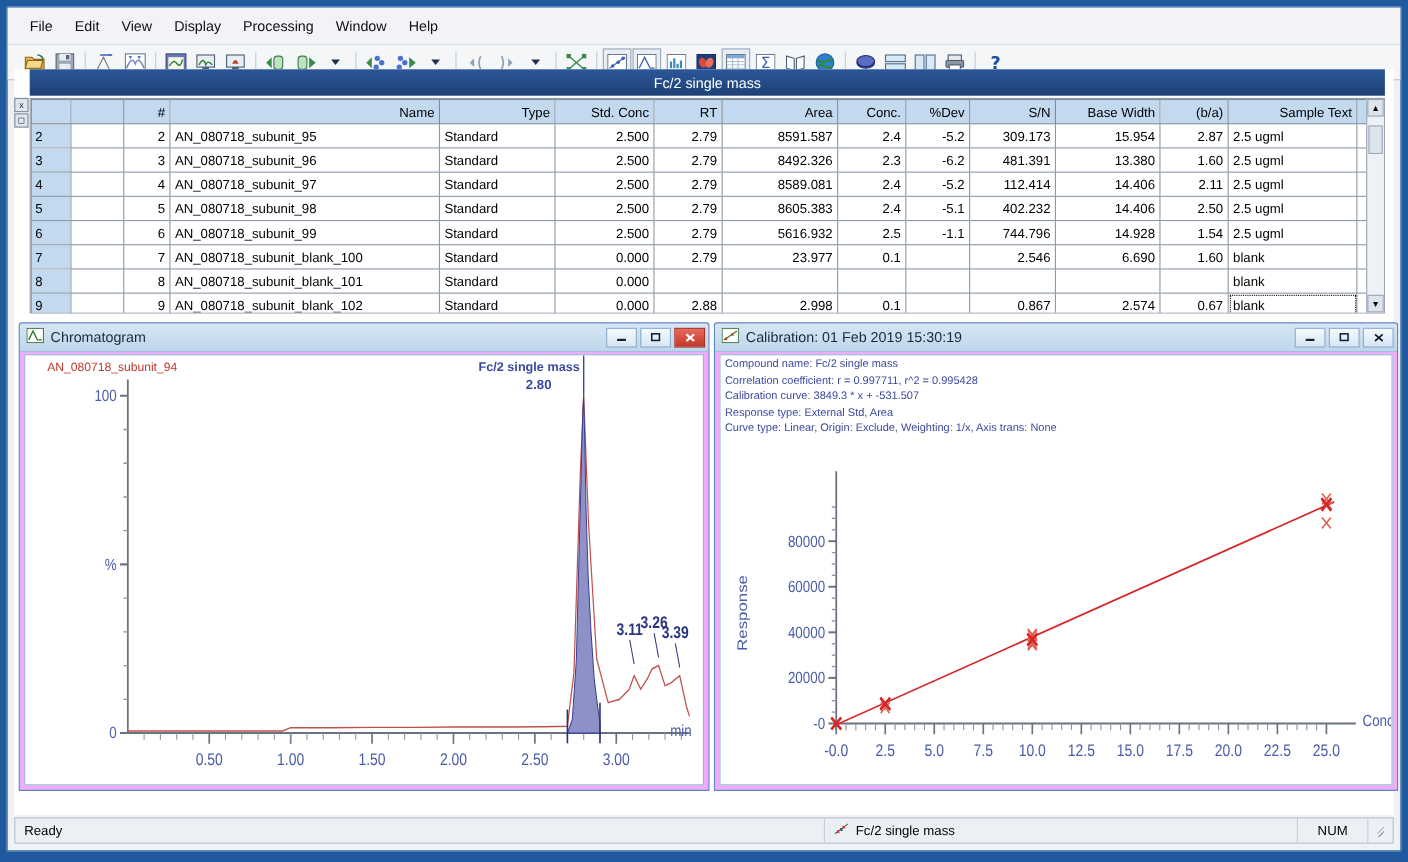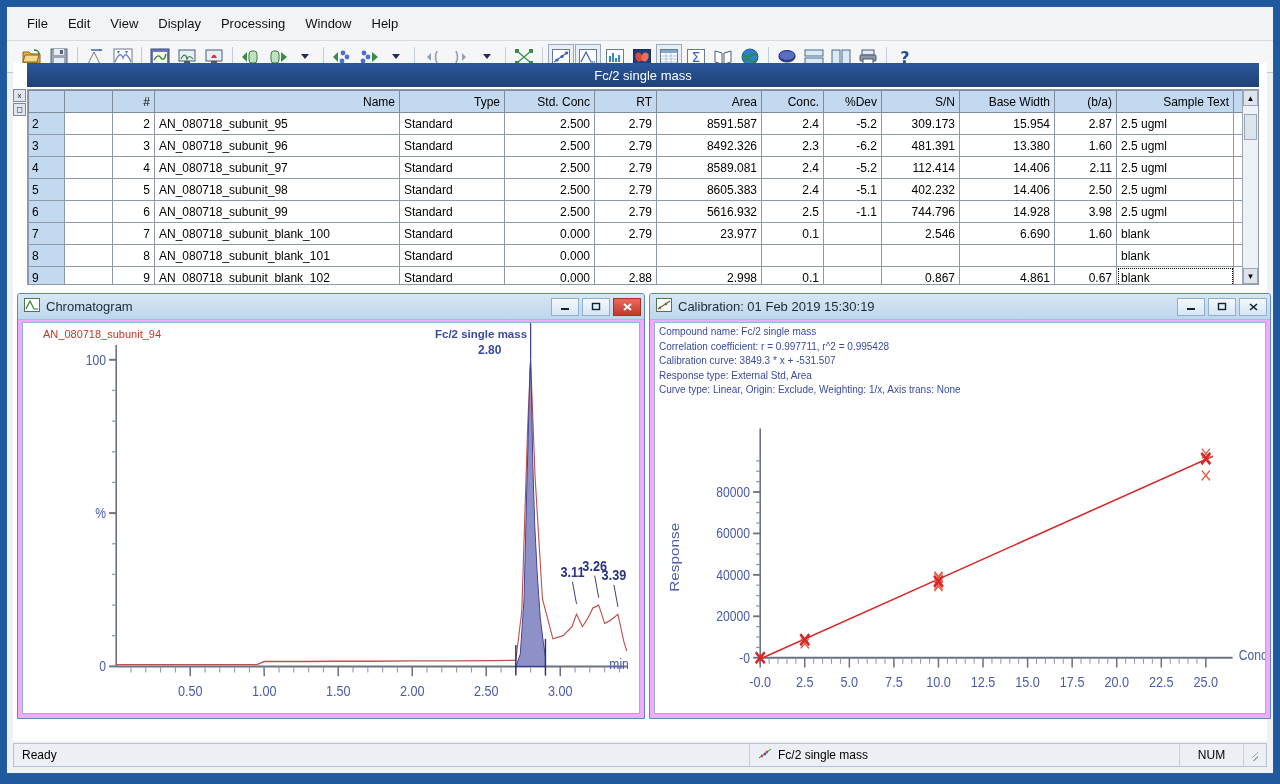--- a/index.html
+++ b/index.html
@@ -548,21 +548,21 @@
                   <td>6</td>
                   <td class="l">AN_080718_subunit_99</td>
                   <td class="l">Standard</td>
                   <td>2.500</td>
                   <td>2.79</td>
                   <td>5616.932</td>
                   <td>2.5</td>
                   <td>-1.1</td>
                   <td>744.796</td>
                   <td>14.928</td>
-                  <td>3.98</td>
+                  <td>1.54</td>
                   <td class="l">2.5 ugml</td>
                   <td>3.439</td>
                 </tr>
                 <tr>
                   <td class="rowhdr">7</td>
                   <td></td>
                   <td>7</td>
                   <td class="l">AN_080718_subunit_blank_100</td>
                   <td class="l">Standard</td>
                   <td>0.000</td>
@@ -598,21 +598,21 @@
                   <td></td>
                   <td>9</td>
                   <td class="l">AN_080718_subunit_blank_102</td>
                   <td class="l">Standard</td>
                   <td>0.000</td>
                   <td>2.88</td>
                   <td>2.998</td>
                   <td>0.1</td>
                   <td></td>
                   <td>0.867</td>
-                  <td>4.861</td>
+                  <td>2.574</td>
                   <td>0.67</td>
                   <td class="l focus">blank</td>
                   <td></td>
                 </tr>
               </tbody>
         </table>
       </div>
       <div class="vscroll">
         <div class="arw">▲</div>
         <div class="thumb"></div>

